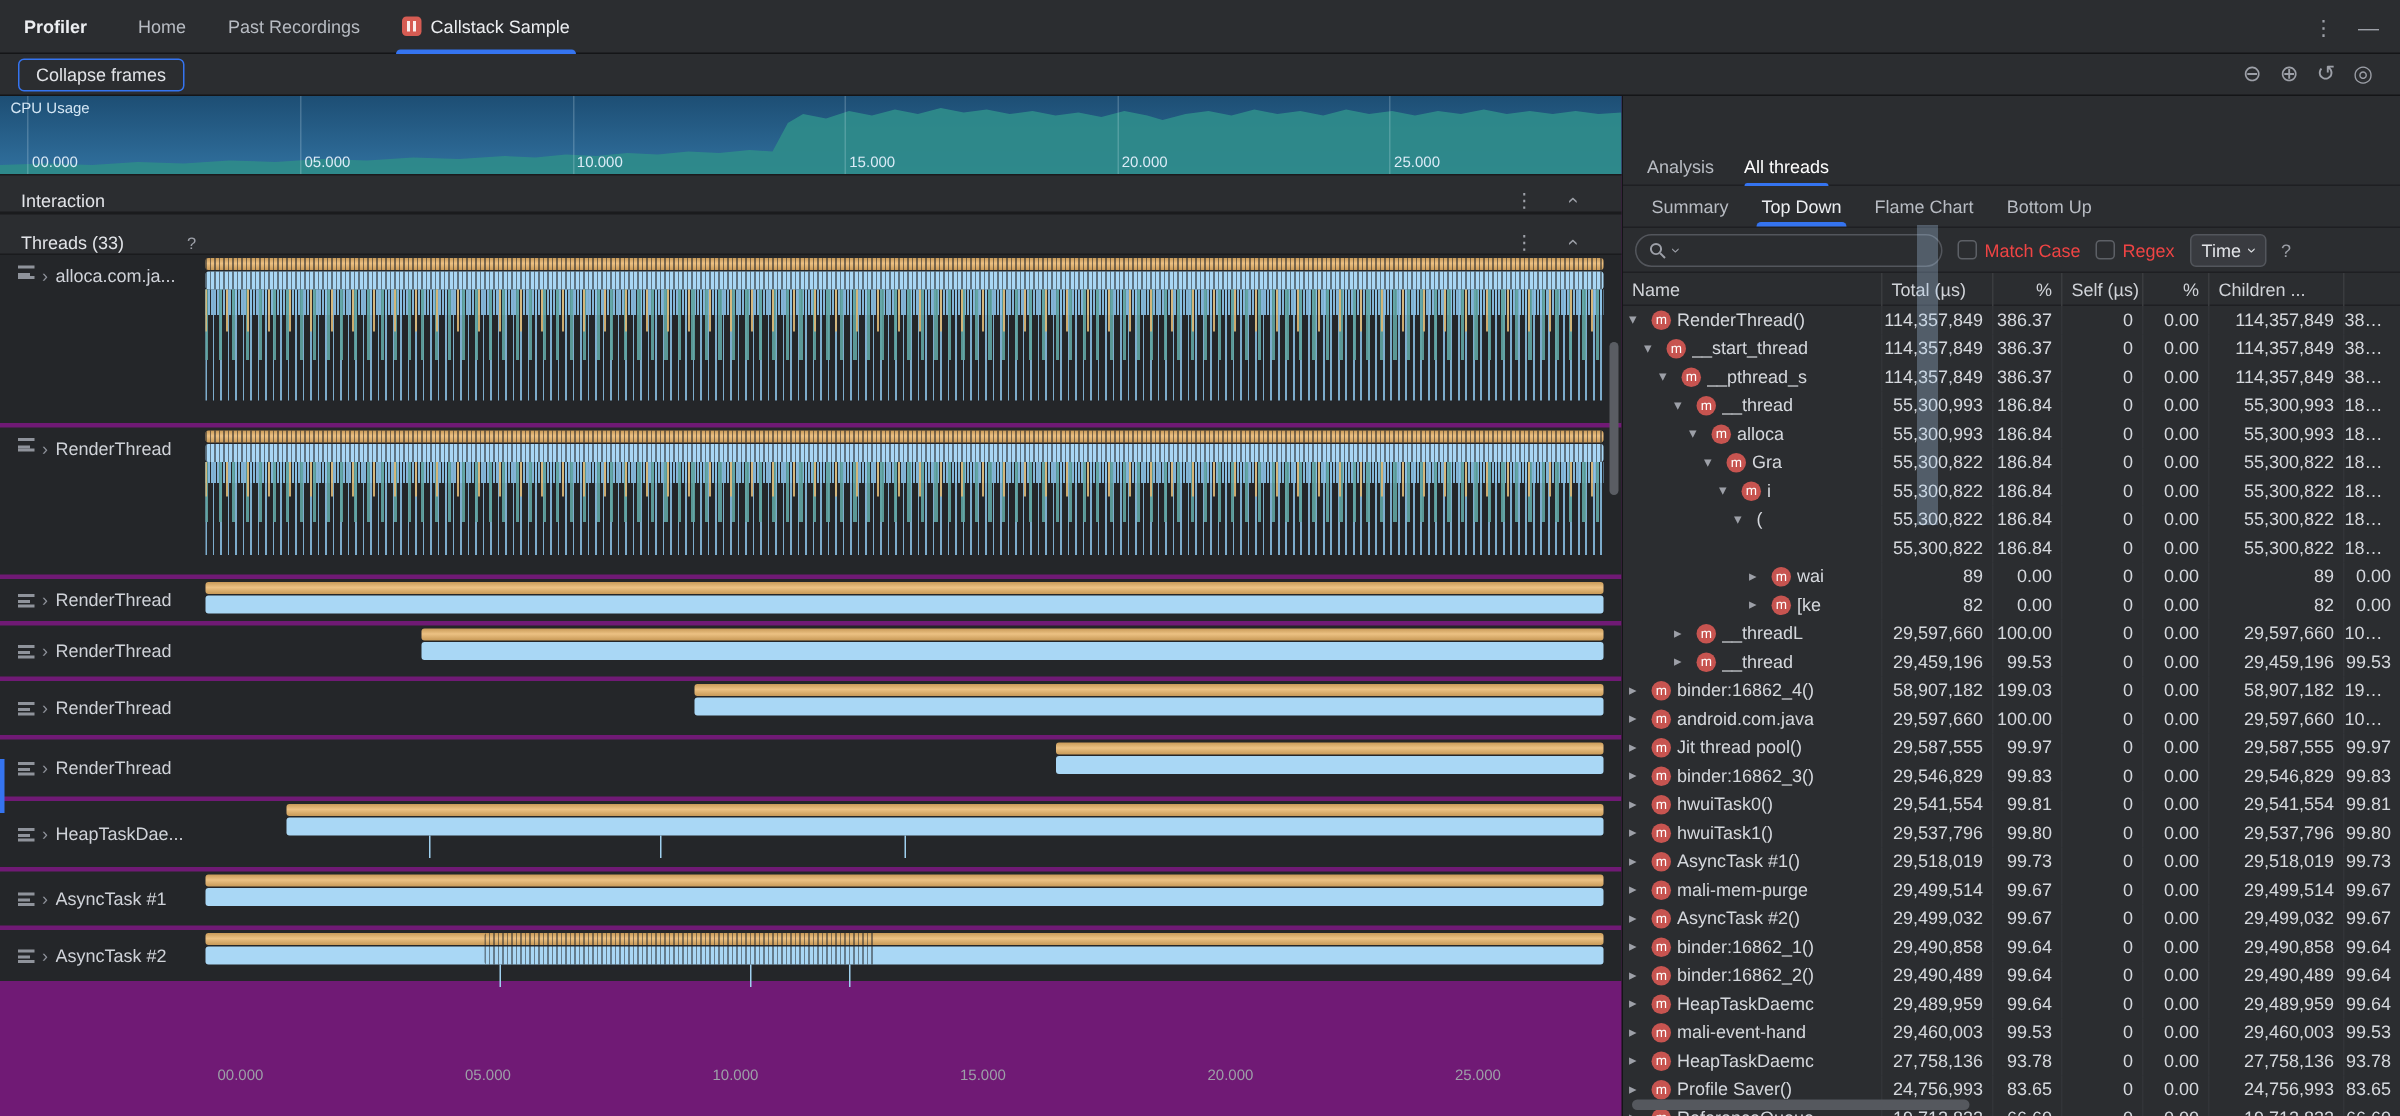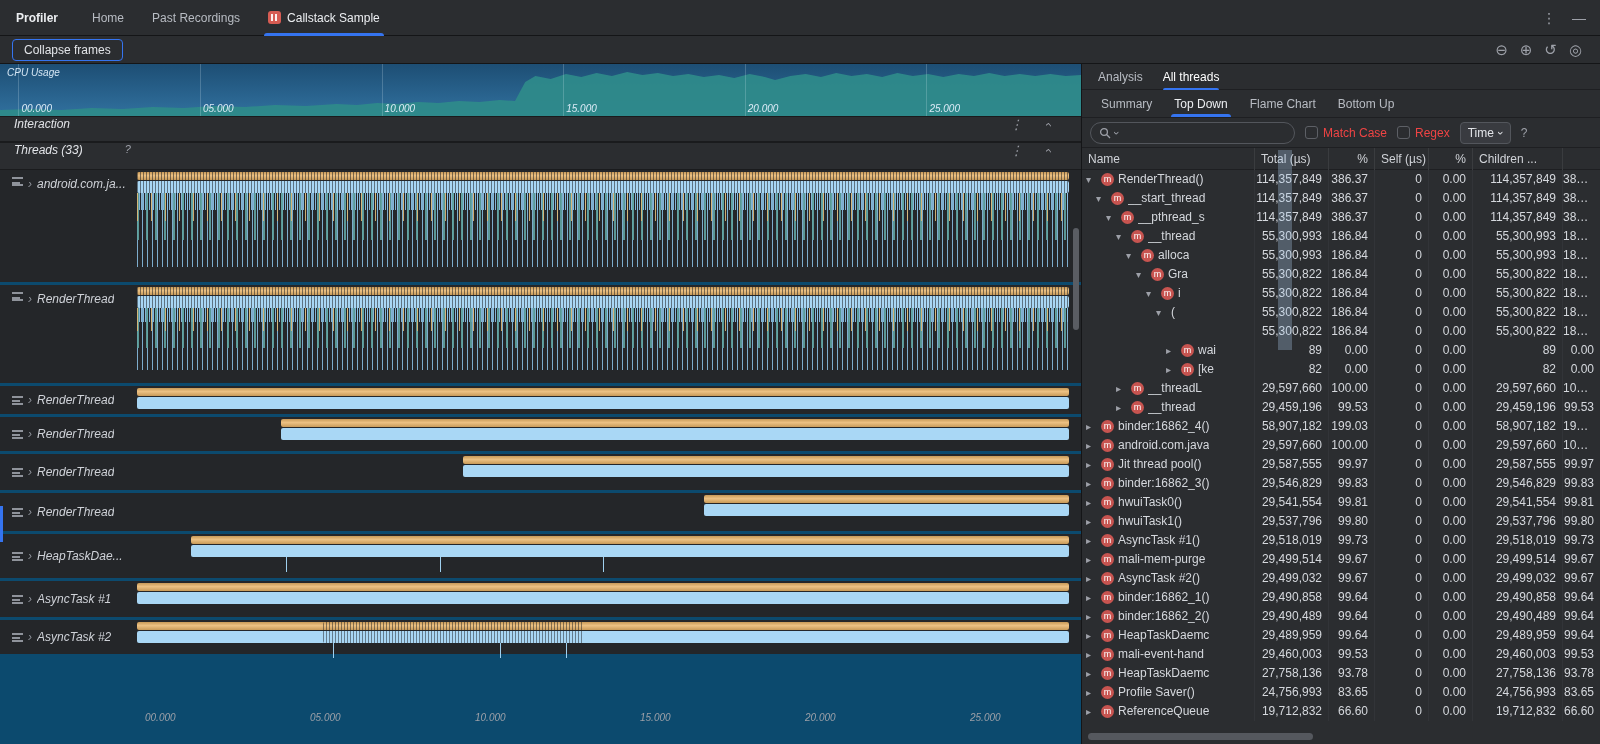--- a/index.html
+++ b/index.html
@@ -20,33 +20,33 @@
 
   
   .toolbar { height: 28px; display: flex; align-items: center; background: #2b2d30; border-bottom: 1px solid #141517; padding: 0 12px; }
   .btn-collapse { border: 1px solid #3574f0; color: #e2e4e8; background: transparent; border-radius: 4px;
                   height: 22px; padding: 0 11px; font-size: 12px; font-family: inherit; }
   .toolbar-right { margin-left: auto; display: flex; gap: 12px; padding-right: 6px; }
   .zicon { color: #9da0a8; font-size: 15px; line-height: 15px; cursor: default; }
 
   
   .main { display: flex; height: 680px; }
-  .left-panel { width: 1082px; position: relative; background: #0c4a6e; border-right: 1px solid #141517; font-style: italic; }
+  .left-panel { width: 1082px; position: relative; background: #701a75; border-right: 1px solid #141517; }
   .right-panel { flex: 1; background: #2b2d30; display: flex; flex-direction: column; position: relative; overflow: hidden; }
 
   
   .cpu-strip { height: 52px; position: relative; background: linear-gradient(180deg, #1d4e74, #31719f); overflow: hidden; }
   .cpu-strip svg { position: absolute; inset: 0; width: 100%; height: 100%; }
   .cpu-label { position: absolute; top: 3px; left: 7px; font-size: 10px; color: #d4e6f4; z-index: 3; }
   .cpu-grid { position: absolute; top: 0; bottom: 0; width: 1px; background: rgba(220,235,248,.22); z-index: 2; }
   .cpu-tick { position: absolute; bottom: 2px; font-size: 10px; color: #dcebf7; z-index: 3; margin-left: 3px; }
 
   
   .section-header { height: 26px; background: #2b2d30; border-top: 1px solid #1a1b1d; border-bottom: 1px solid #1a1b1d;
-                    display: flex; align-items: flex-start; padding: 0 14px; gap: 32px; }
+                    display: flex; align-items: flex-end; padding: 0 14px; gap: 32px; }
   .section-header.tall { height: 28px; }
   .section-title { color: #e2e4e8; }
   .help-q { color: #9da0a8; margin-left: 10px; font-size: 11px; }
   .section-icons { margin-left: auto; display: flex; gap: 22px; padding-right: 18px; color: #9da0a8; font-size: 13px; }
   .chev-up { display: inline-block; transform: rotate(-90deg); }
 
   .inter-row { height: 26px; display: flex; align-items: center; gap: 8px; padding-left: 16px; color: #cfd2d8; }
 
   
   .threads-area { position: relative; }
@@ -73,21 +73,21 @@
   .mid { position: absolute; left: 20%; width: 28%; top: 2px; height: 21px; border-radius: 2px;
          background: repeating-linear-gradient(90deg, rgba(32,34,37,.5) 0 1px, transparent 1px 3px); }
 
   .time-axis { position: absolute; left: 0; right: 0; bottom: 14px; height: 18px; }
   .ax-tick { position: absolute; font-size: 10px; color: #9da0a8; }
 
   .vscroll { position: absolute; right: 2px; top: 164px; width: 6px; height: 102px; background: #5a5d63; border-radius: 3px; }
   .left-indicator { position: absolute; left: 0; top: 442px; width: 3px; height: 36px; background: #3574f0; }
 
   
-  .an-tabs { height: 26px; display: flex; align-items: center; gap: 20px; padding-left: 16px; border-bottom: 1px solid #1e1f22; }
+  .an-tabs { height: 26px; display: flex; align-items: center; gap: 20px; padding-left: 16px; border-bottom: 1px solid #1e1f22; margin-top: 34px; }
   .an-tab { color: #b8bcc3; position: relative; height: 26px; line-height: 26px; }
   .an-tab.active { color: #ffffff; }
   .an-tab.active::after { content: ""; position: absolute; left: 0; right: 0; bottom: 0; height: 2px; background: #3574f0; border-radius: 2px 2px 0 0; }
   .sub-tabs { height: 28px; display: flex; align-items: stretch; padding-left: 8px; border-bottom: 1px solid #1e1f22; }
   .sub-tab { padding: 0 11px; line-height: 28px; color: #b8bcc3; position: relative; }
   .sub-tab.active { color: #eceef1; }
   .sub-tab.active::after { content: ""; position: absolute; left: 8px; right: 8px; bottom: 0; height: 3px; background: #3574f0; border-radius: 3px 3px 0 0; }
 
   .filter-row { height: 30px; display: flex; align-items: center; gap: 10px; padding: 0 8px; border-bottom: 1px solid #1e1f22; }
   .search-box { width: 205px; height: 22px; border: 1px solid #53565c; border-radius: 12px; display: flex;
@@ -190,21 +190,21 @@
           <span>⋮</span>
           <span class="chev-up">›</span>
         </div>
       </div>
 
       <div class="threads-area" id="threads-area">
           <div class="thread-row tall" style="height: 112px;">
             <div class="thread-label">
               <span class="track-icon"></span>
               <span class="t-chev">›</span>
-              <span class="t-name">android.com.ja...</span>
+              <span class="t-name">alloca.com.ja...</span>
             </div>
             <div class="thread-track">
               <div class="bar-orange bar-ticks" style="left: 0%;"></div>
               <div class="bar-blue bar-ticks" style="left: 0%;"></div>
               <div class="spikes">
                 <div class="spike-d"></div>
                 <div class="spike-a"></div>
                 <div class="spike-b"></div>
                 <div class="spike-c"></div>
               </div>

